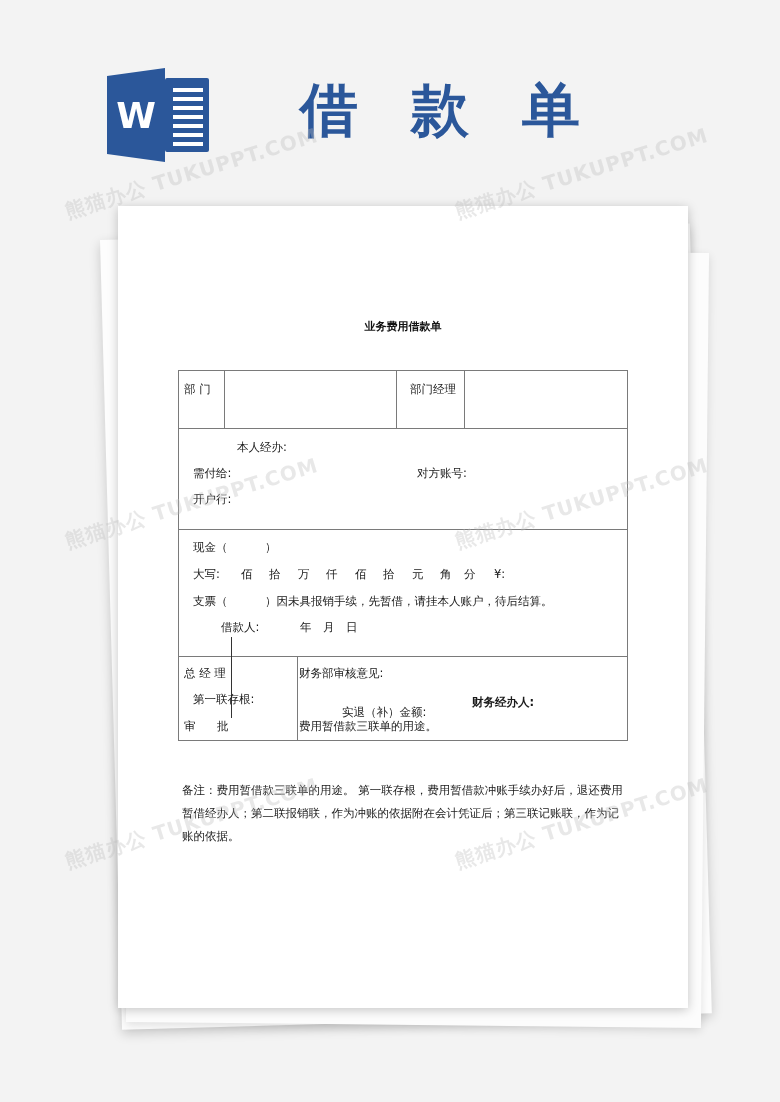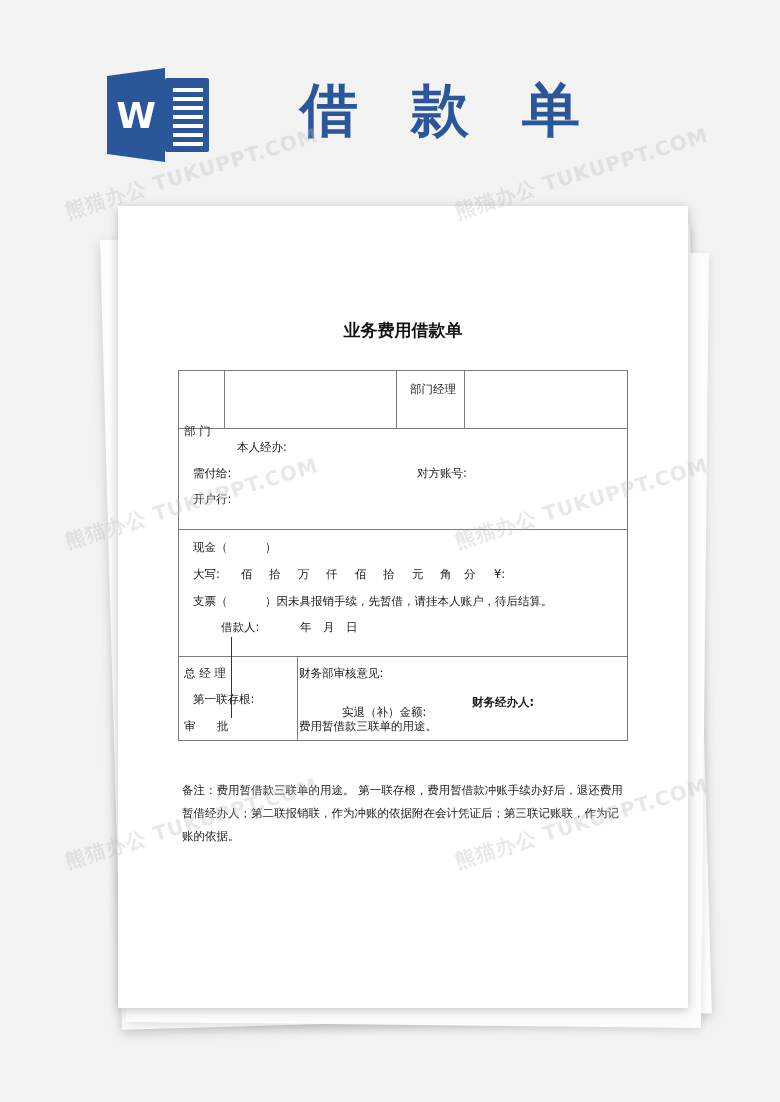--- a/index.html
+++ b/index.html
@@ -40,21 +40,21 @@
       background: #fcfcfc; transform: rotate(0.6deg);
       box-shadow: 0 3px 10px rgba(0,0,0,0.12);
     }
     .page {
       position: absolute; left: 118px; top: 206px; width: 570px; height: 802px;
       background: #ffffff; box-shadow: 0 2px 10px rgba(0,0,0,0.22);
     }
 
     .doc-title {
       position: absolute; left: 0; width: 100%; top: 113px; text-align: center;
-      font-size: 17px; font-weight: bold; color: #111;
+      font-size: 11px; font-weight: bold; color: #111;
     }
 
     
     .line { position: absolute; background: #7a7a7a; }
     .txt { position: absolute; font-size: 11.5px; white-space: nowrap; color: #1a1a1a; line-height: 1; }
 
     .notes {
       position: absolute; left: 64px; top: 573px; width: 446px;
       font-size: 11.5px; line-height: 23px; color: #1a1a1a;
     }
@@ -100,21 +100,21 @@
   <div class="line" style="left:60px; top:323px; width:450px; height:1px;"></div>
   <div class="line" style="left:60px; top:450px; width:450px; height:1px;"></div>
 
   <div class="line" style="left:106px; top:164px; width:1px; height:58px;"></div>
   <div class="line" style="left:278px; top:164px; width:1px; height:58px;"></div>
   <div class="line" style="left:346px; top:164px; width:1px; height:58px;"></div>
 
   <div class="line" style="left:179px; top:450px; width:1px; height:84px;"></div>
   <div class="line" style="left:113px; top:431px; width:1px; height:81px; background:#333;"></div>
 
-  <div class="txt" style="left:66px; top:178px;margin-top:42px;">部 门</div>
+  <div class="txt" style="left:66px; top:178px;">部 门</div>
   <div class="txt" style="left:108px; top:166px; width:168px; height:54px;"></div>
   <div class="txt" style="left:292px; top:178px;">部门经理</div>
   <div class="txt" style="left:348px; top:166px; width:158px; height:54px;"></div>
 
   <div class="txt" style="left:75px; top:236px;margin-left:44px;">本人经办:</div>
   <div class="txt" style="left:75px; top:262px;">需付给:</div>
   <div class="txt" style="left:299px; top:262px;">对方账号:</div>
   <div class="txt" style="left:75px; top:288px;">开户行:</div>
 
   <div class="txt" style="left:75px; top:336px;">现金（</div>

